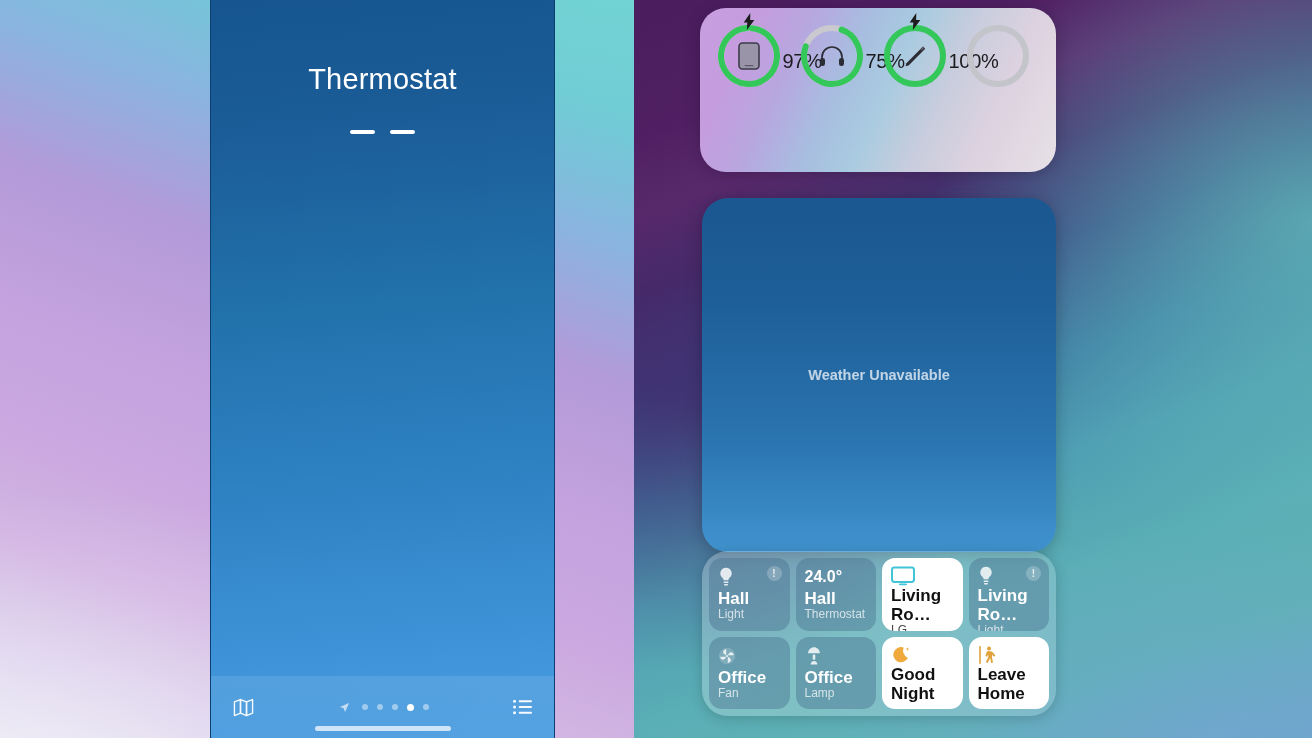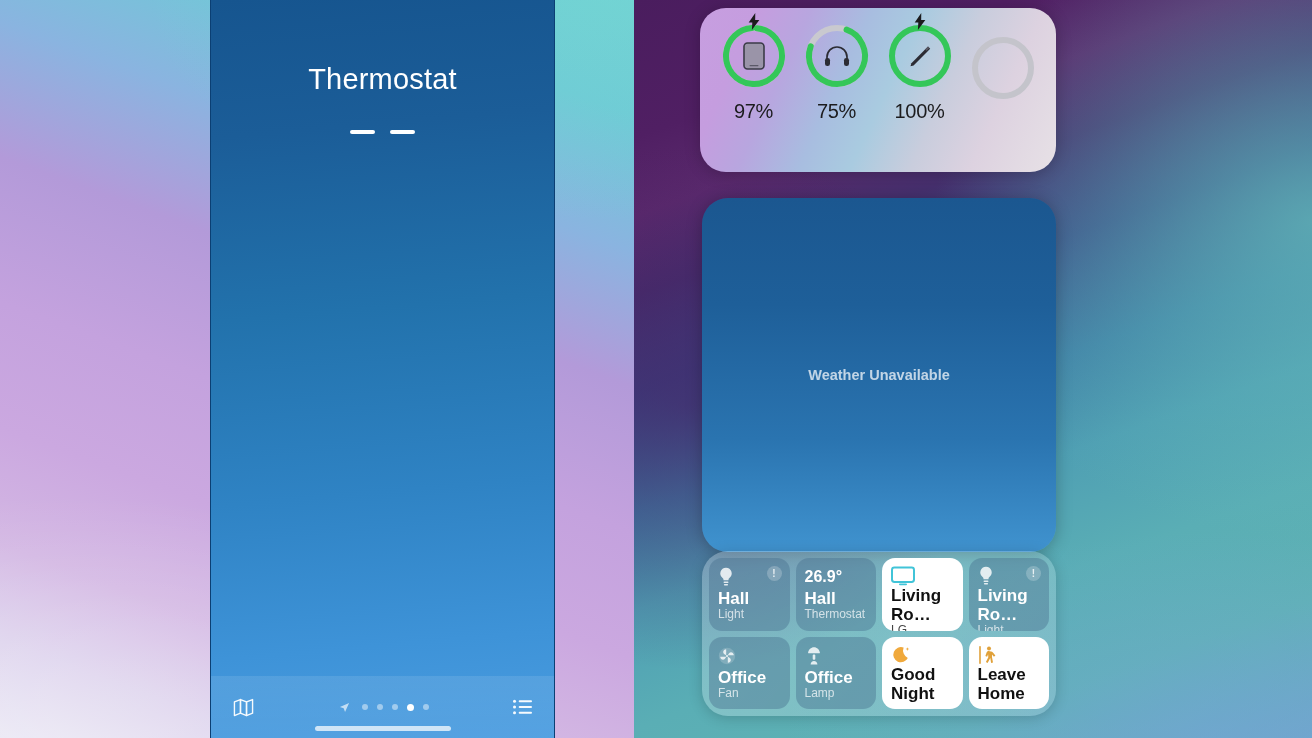--- a/index.html
+++ b/index.html
@@ -105,21 +105,21 @@
   .w-battery {
     position: absolute; left: 0; top: 8px; width: 356px; height: 164px;
     border-radius: 26px; overflow: hidden;
     background: linear-gradient(115deg,
       #c79ee0 0%, #c59ddf 14%, #b8a6df 26%,
       #a8bde0 40%, #a9cbe0 52%, #c9cddd 66%,
       #ddd2e0 80%, #e7e1e6 100%);
     box-shadow: 0 2px 16px rgba(0,0,0,.22);
   }
   .rings { display: flex; align-items: center; justify-content: space-around; padding: 14px 12px 0; }
-  .ringcol { width: 78px; display: flex; flex-direction: column; align-items: center; }
+  .ringcol { width: 78px; display: flex; flex-direction: row; align-items: center; }
   .ringwrap { position: relative; width: 68px; height: 68px; }
   .ringwrap svg { display: block; }
   .ringicon {
     position: absolute; inset: 0; display: flex; align-items: center; justify-content: center;
   }
   .bolt { position: absolute; left: 50%; top: -9px; transform: translateX(-50%); }
   .ringpct { margin-top: 10px; font-size: 20px; color: #1c1c1e; letter-spacing: -.3px; }
   .ringpct.blank { color: transparent; }
 
   
@@ -306,21 +306,21 @@
           </svg>
         </div>
         <div class="badge">!</div>
         <div class="lbl">
           <div class="l1">Hall</div>
           <div class="l2">Light</div>
         </div>
       </div>
 
       <div class="tile">
-        <div class="bigtemp">26.9°</div>
+        <div class="bigtemp">24.0°</div>
         <div class="lbl">
           <div class="l1">Hall</div>
           <div class="l2">Thermostat</div>
         </div>
       </div>
 
       <div class="tile on">
         <div class="ico">
           <svg width="24" height="20" viewBox="0 0 24 20">
             <rect x="1" y="1.5" width="22" height="14.5" rx="2.4" fill="none" stroke="#41c4d8" stroke-width="2"></rect>

